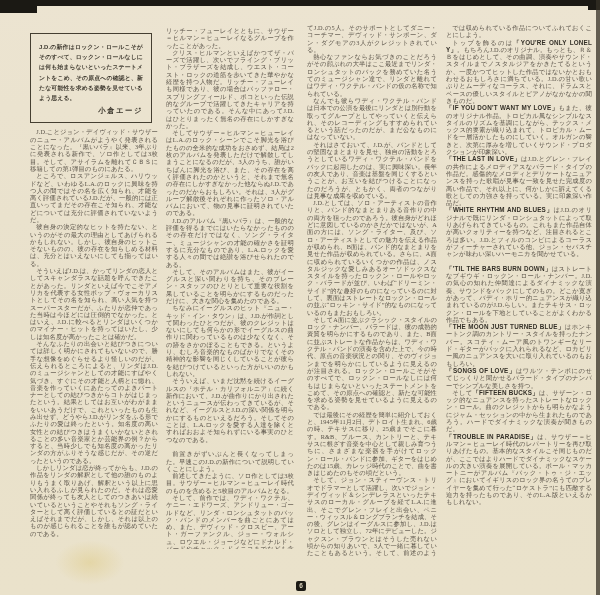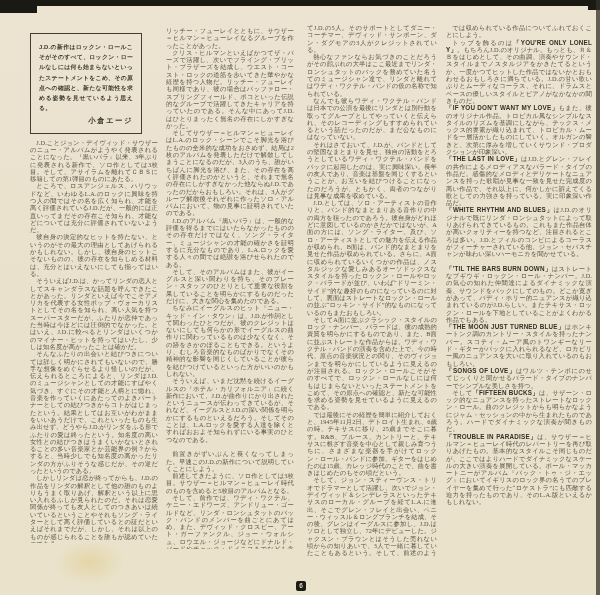--- a/index.html
+++ b/index.html
@@ -26,21 +26,21 @@
   #col3{left:307px;top:24px;width:130px;height:534px;}
   #col4{left:446px;top:24px;width:146px;height:545px;}
   .para{margin:0;word-break:break-all;}
   .para.indent{text-indent:6.3px;}
   .para.gap{margin-top:7.3px;}
   .song-title{
     font-family:"Liberation Sans", sans-serif;font-weight:bold;color:#332f27;letter-spacing:.2px;
   }
   
   .intro-box{
-    box-sizing:border-box;width:112px;border:1px solid #453f31;background:transparent;
+    box-sizing:border-box;width:122px;border:1px solid #453f31;background:transparent;
     padding:8px 8px 6px 8px;margin:0 0 5px 0;
     font-family:"Liberation Sans", sans-serif;font-weight:bold;color:#3d382e;
     font-size:5.9px;line-height:10.2px;text-align:justify;word-break:break-all;
   }
   .intro-author{display:block;text-align:right;font-size:7.4px;letter-spacing:1.5px;margin-top:3px;}
   
   .page-number{
     position:absolute;left:296px;top:581px;width:10px;height:10px;border-radius:2px;
     background:#1d1b15;color:#ded6c0;font-family:"Liberation Sans", sans-serif;
     font-size:6.5px;line-height:10px;text-align:center;font-weight:bold;

